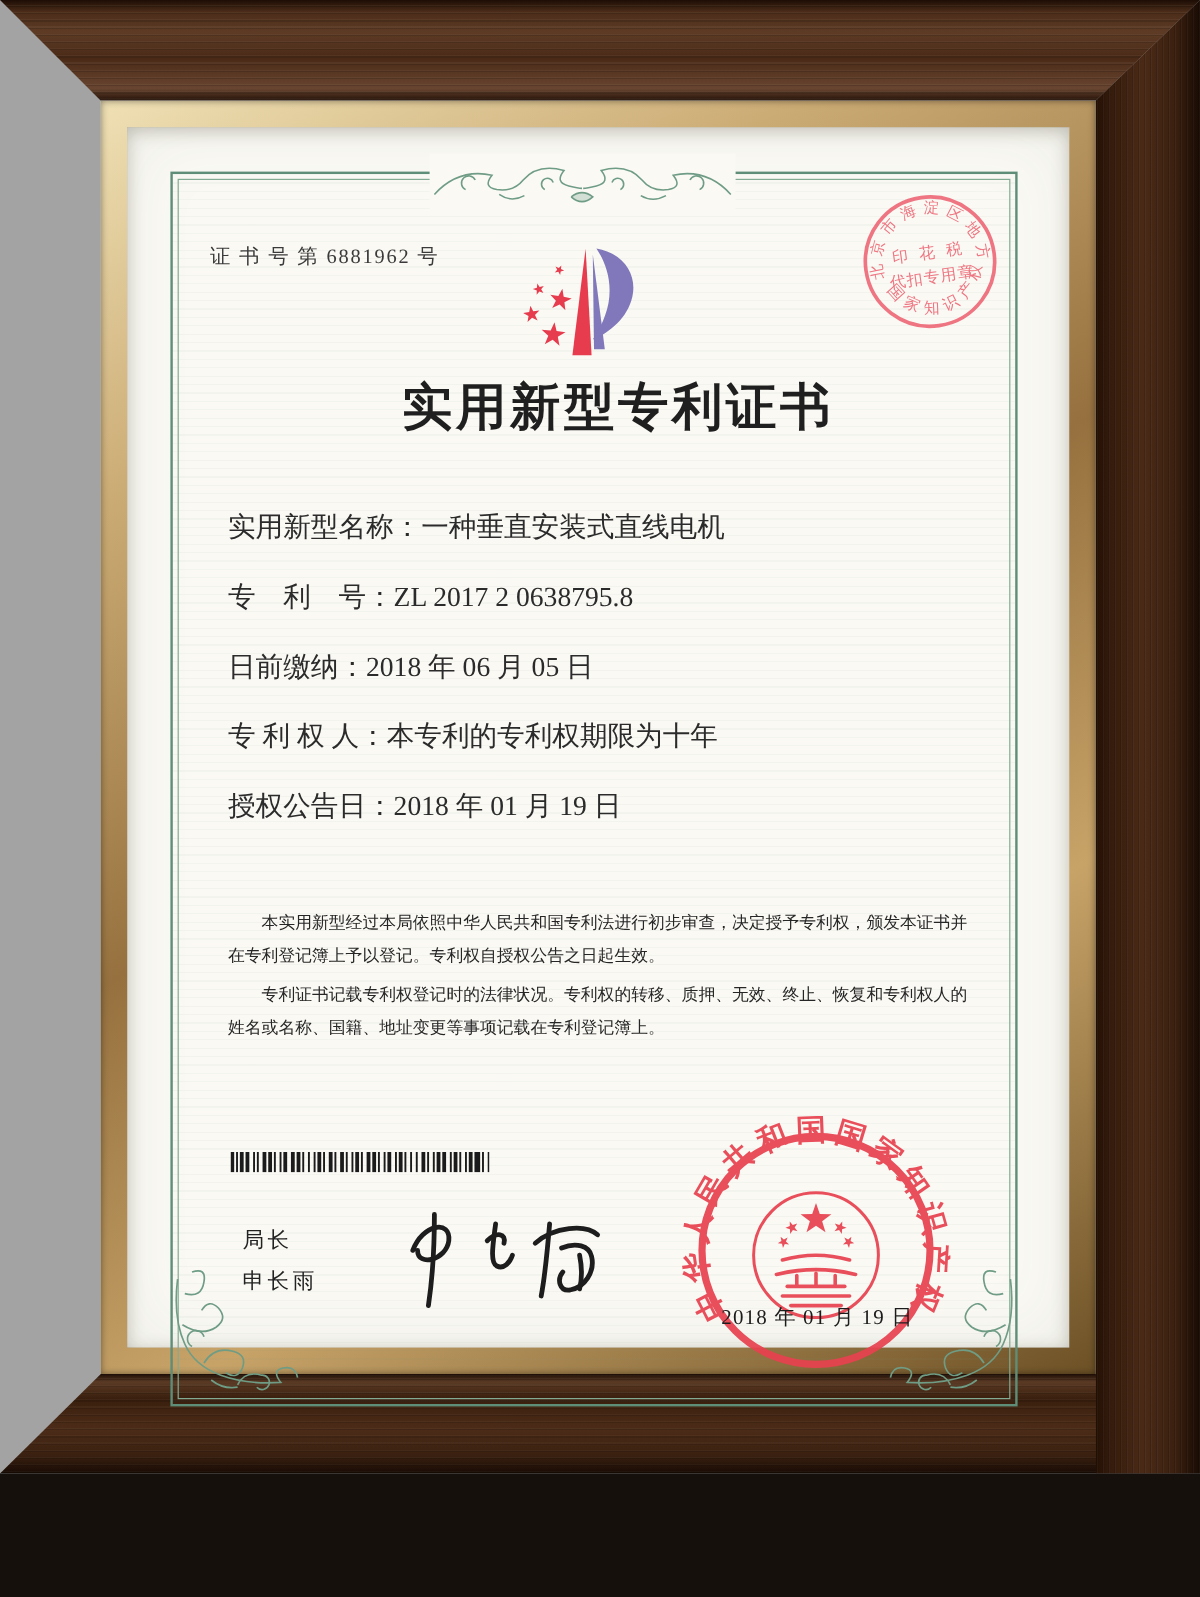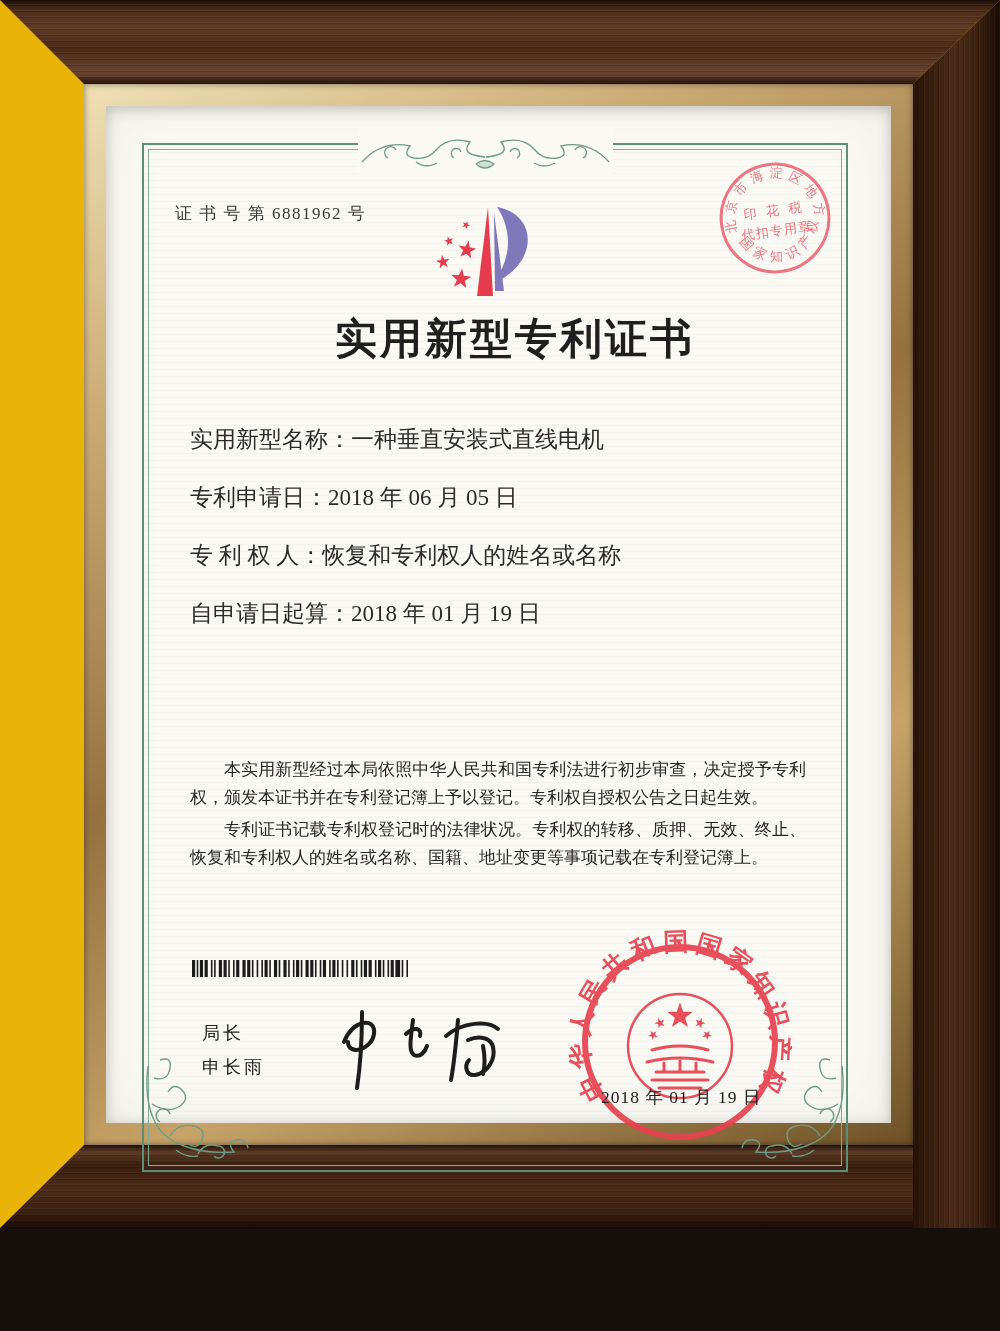--- a/index.html
+++ b/index.html
@@ -1,19 +1,19 @@
 <!DOCTYPE html>
 <html><head>
 <meta charset="utf-8">
 <style>
   * { margin:0; padding:0; box-sizing:border-box; }
   html,body { background:#15100c; }
   body { font-family:"Liberation Serif","DejaVu Serif",serif; }
 
-  .scene { position:relative; width:1000px; height:1228px; margin:0 auto; overflow:hidden; background:#eab308; }
+  .scene { position:relative; width:1000px; height:1228px; margin:0 auto; overflow:hidden; background:#a3a3a3; }
 
   
   .wood { position:absolute; }
   .wood-top {
     left:0; top:0; width:1000px; height:84px;
     clip-path:polygon(0 0,100% 0,calc(100% - 87px) 100%,84px 100%);
     background:
       repeating-linear-gradient(0deg, rgba(0,0,0,.13) 0 1px, rgba(255,255,255,.04) 1px 2px, transparent 2px 6px),
       linear-gradient(180deg,#1d0d05 0%,#4c2d1a 12%,#5d3b25 32%,#4a2a17 58%,#684530 88%,#220f06 100%);
   }
@@ -71,21 +71,21 @@
   
   .abs { position:absolute; }
   .cert-number { left:175px; top:202px; font-size:17px; letter-spacing:1.5px; color:#3a3a3a; }
   .logo { left:436px; top:199px; width:110px; height:105px; }
   .cert-title { left:142px; top:311px; width:706px; text-align:center; font-size:42px; font-weight:bold; letter-spacing:3px; color:#1f1f1f;padding-left:40px; }
 
   .fields { left:190px; top:424px; width:620px; }
   .field-row { height:58px; font-size:23px; color:#2b2b2b; white-space:nowrap; }
   .field-row .lab { color:#2b2b2b; }
 
-  .body-text { left:190px; top:756px; width:616px; font-size:17px; line-height:28px; color:#262626; text-align:justify; }
+  .body-text { left:190px; top:756px; width:616px; font-size:14px; line-height:28px; color:#262626; text-align:justify; }
   .body-text p { text-indent:2em; margin-bottom:4px; }
 
   .barcode { left:192px; top:960px; width:216px; height:17px; overflow:hidden; }
 
   .director-title { left:202px; top:1021px; font-size:18px; letter-spacing:3px; color:#222; font-family:"Liberation Sans","DejaVu Sans",sans-serif; }
   .director-name  { left:202px; top:1055px; font-size:18px; letter-spacing:3px; color:#222; font-family:"Liberation Sans","DejaVu Sans",sans-serif; }
   .signature { left:318px; top:1002px; width:210px; height:95px; }
 
   .seal { left:568px; top:930px; width:224px; height:224px; opacity:.92; }
   .issue-date { left:601px; top:1085px; font-size:17.5px; letter-spacing:1px; color:#1c1c1c; z-index:6; }
@@ -162,23 +162,24 @@
     <g fill="#8078ba">
       <path d="M58,13 L68,92 L59,92 Z"></path>
       <path d="M61,8 C84,12 95,30 91,48 C87,66 72,78 58,84 C67,70 72,57 72,43 C72,29 67,17 61,8 Z"></path>
     </g>
   </svg>
 
   <div class="abs cert-title">实用新型专利证书</div>
 
   <div class="abs fields">
     <div class="field-row"><span class="lab">实用新型名称：</span><span>一种垂直安装式直线电机</span></div>
-    <div class="field-row"><span class="lab">专利申请日：</span><span>2018 年 06 月 05 日</span></div>
-    <div class="field-row"><span class="lab">专 利 权 人：</span><span>恢复和专利权人的姓名或名称</span></div>
-    <div class="field-row"><span class="lab">自申请日起算：</span><span>2018 年 01 月 19 日</span></div>
+    <div class="field-row"><span class="lab">专　利　号：</span><span>ZL 2017 2 0638795.8</span></div>
+    <div class="field-row"><span class="lab">日前缴纳：</span><span>2018 年 06 月 05 日</span></div>
+    <div class="field-row"><span class="lab">专 利 权 人：</span><span>本专利的专利权期限为十年</span></div>
+    <div class="field-row"><span class="lab">授权公告日：</span><span>2018 年 01 月 19 日</span></div>
   </div>
 
   <div class="abs body-text">
     <p>本实用新型经过本局依照中华人民共和国专利法进行初步审查，决定授予专利权，颁发本证书并在专利登记簿上予以登记。专利权自授权公告之日起生效。</p>
     <p>专利证书记载专利权登记时的法律状况。专利权的转移、质押、无效、终止、恢复和专利权人的姓名或名称、国籍、地址变更等事项记载在专利登记簿上。</p>
   </div>
 
   <div class="abs barcode"><svg width="216" height="17" viewBox="0 0 137 18" preserveAspectRatio="none" fill="#1b1b1b">
         <rect x="0" y="0" width="2" height="18"></rect>
         <rect x="3" y="0" width="1" height="18"></rect>

